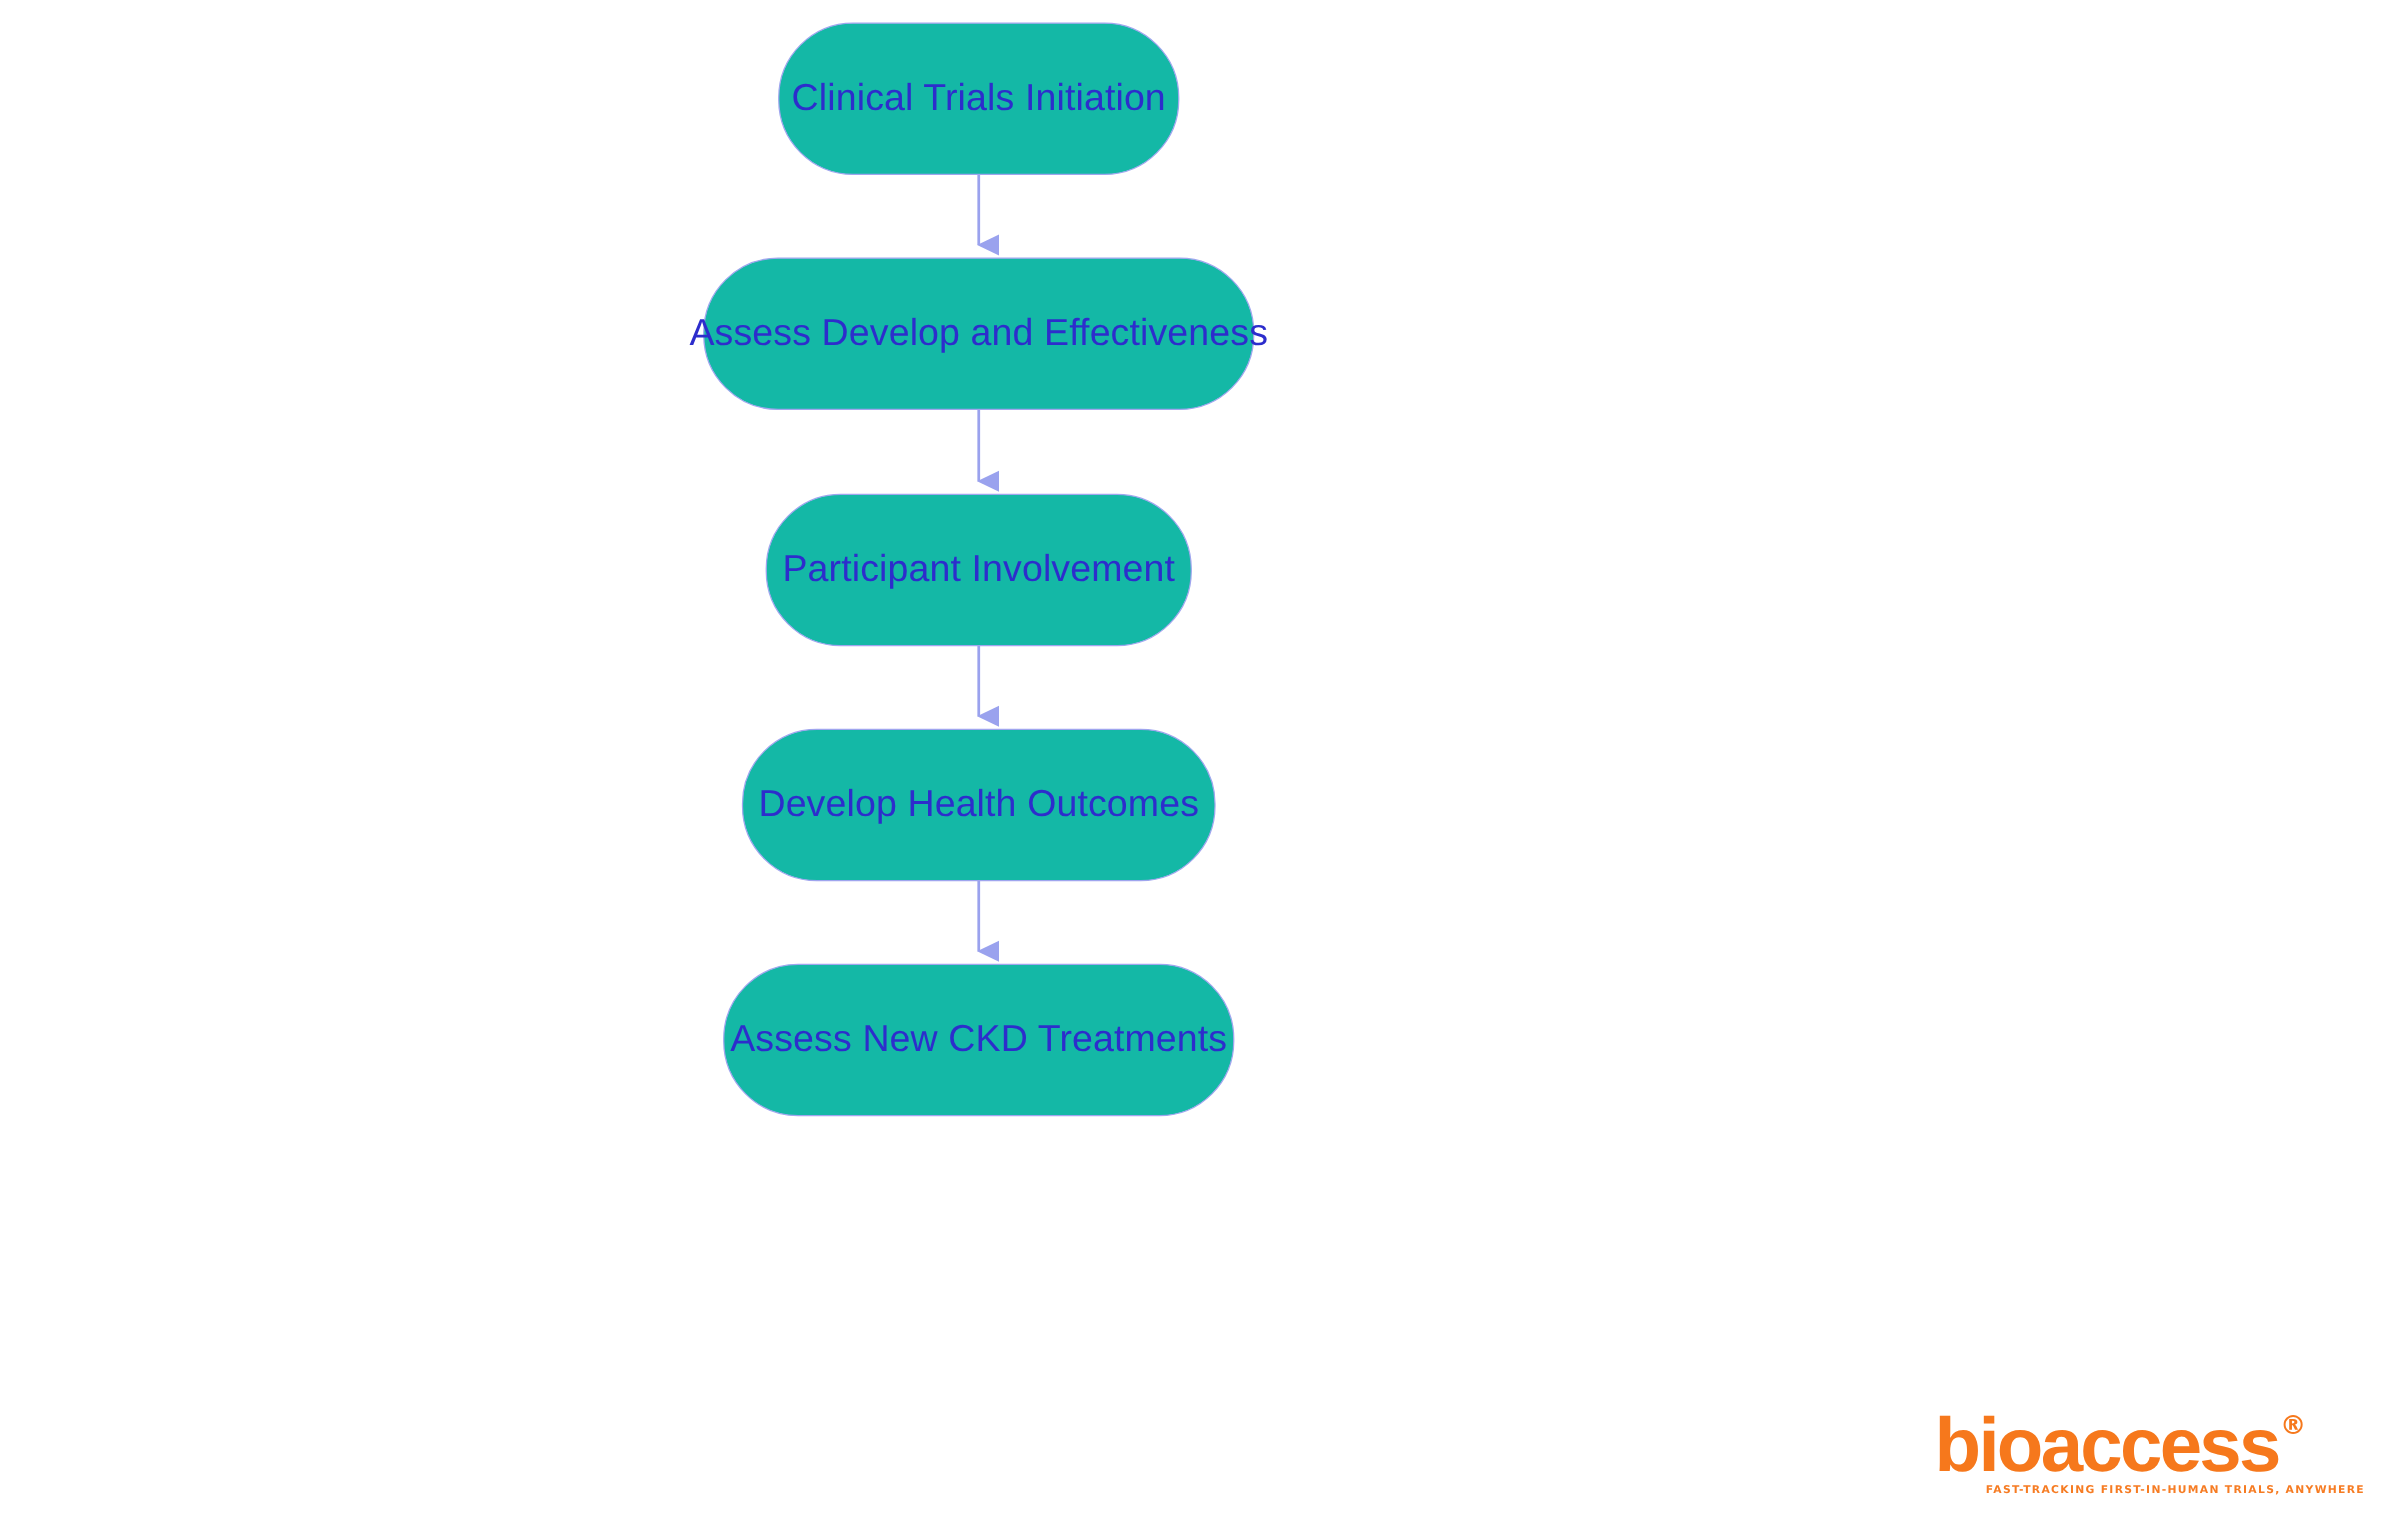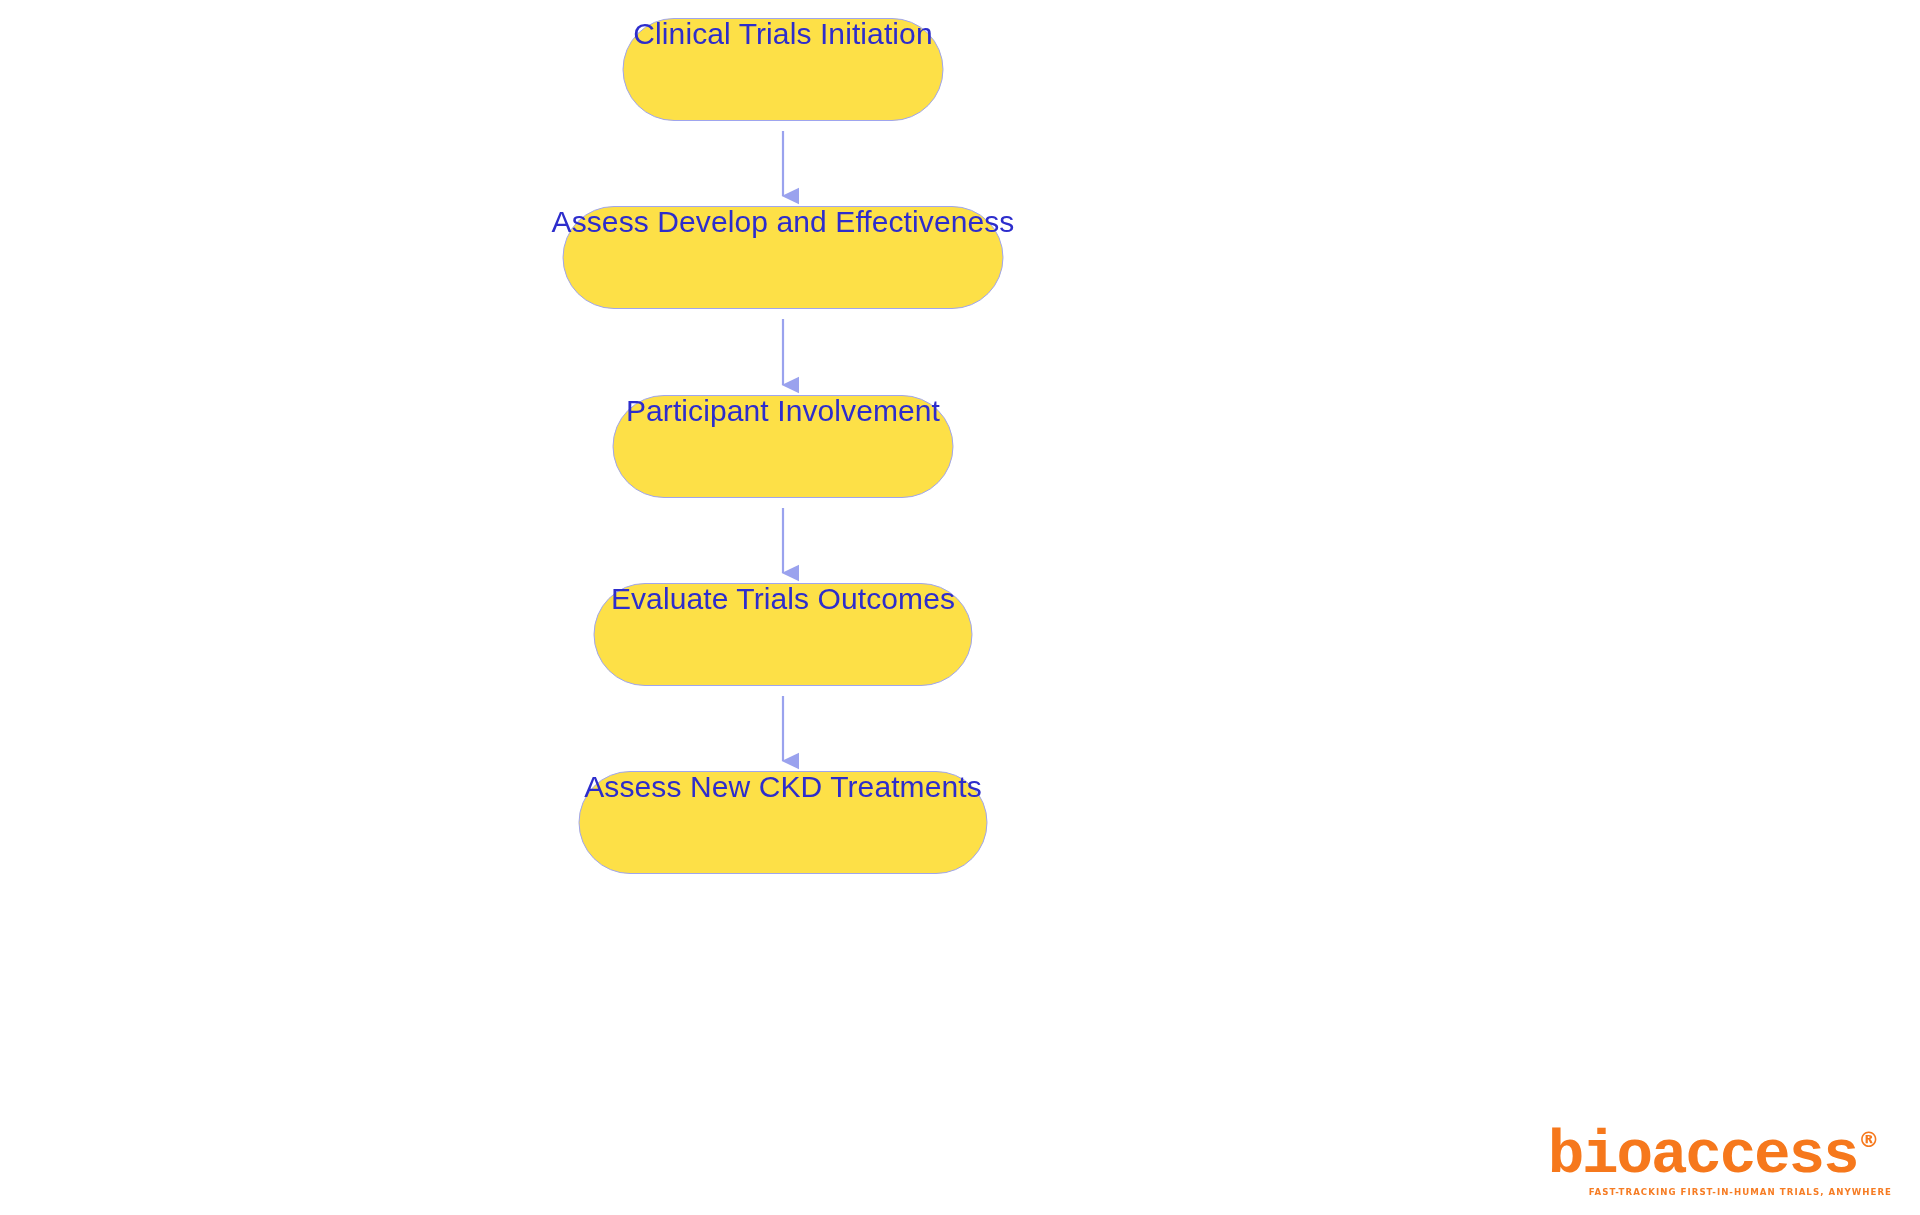--- a/index.html
+++ b/index.html
@@ -30,25 +30,26 @@
     width: 1920px;
     height: 1215px;
     pointer-events: none;
   }
 
   
   .node {
     position: absolute;
     box-sizing: border-box;
     display: flex;
+    align-items: center;
     justify-content: center;
-    background: #fde047;
+    background: #14b8a6;
     border: 1.6px solid #9fa5ee;
     border-radius: 60px;
-    height: 103px;
+    height: 122px;
     transform: translateX(-50%);
   }
 
   .node-label {
     color: #2d2dcc;
     font-family: "Liberation Sans", sans-serif;
     font-size: 30px;
     font-weight: 400;
     letter-spacing: 0.1px;
     white-space: nowrap;
@@ -65,21 +66,21 @@
   }
 
   #brand-wordmark-row {
     display: flex;
     align-items: flex-start;
     line-height: 1;
   }
 
   #brand-wordmark {
     color: #f6781c;
-    font-family: Liberation Mono, monospace;
+    font-family: Liberation Sans, sans-serif;
     font-size: 61px;
     font-weight: 700;
     letter-spacing: -2.2px;
     line-height: 0.92;
   }
 
   #brand-reg {
     color: #f6781c;
     font-family: "DejaVu Sans", sans-serif;
     font-size: 21px;
@@ -133,21 +134,21 @@
 
   <div class="node" id="node-1" style="left: 783px; top: 206px; width: 441px;">
     <span class="node-label">Assess Develop and Effectiveness</span>
   </div>
 
   <div class="node" id="node-2" style="left: 783px; top: 395px; width: 341px;">
     <span class="node-label">Participant Involvement</span>
   </div>
 
   <div class="node" id="node-3" style="left: 783px; top: 583px; width: 379px;">
-    <span class="node-label">Evaluate Trials Outcomes</span>
+    <span class="node-label">Develop Health Outcomes</span>
   </div>
 
   <div class="node" id="node-4" style="left: 783px; top: 771px; width: 409px;">
     <span class="node-label">Assess New CKD Treatments</span>
   </div>
 
   <div id="brand-logo">
     <div id="brand-wordmark-row">
       <span id="brand-wordmark">bioaccess</span>
       <span id="brand-reg">®</span>

